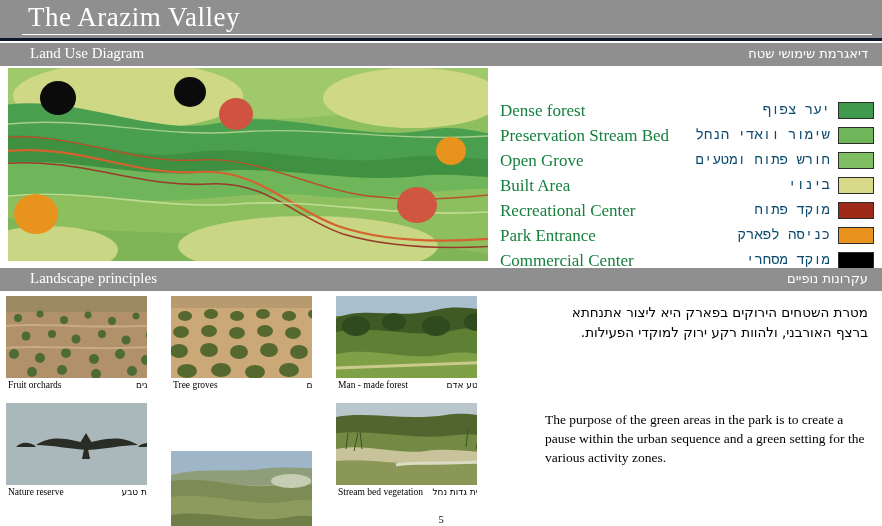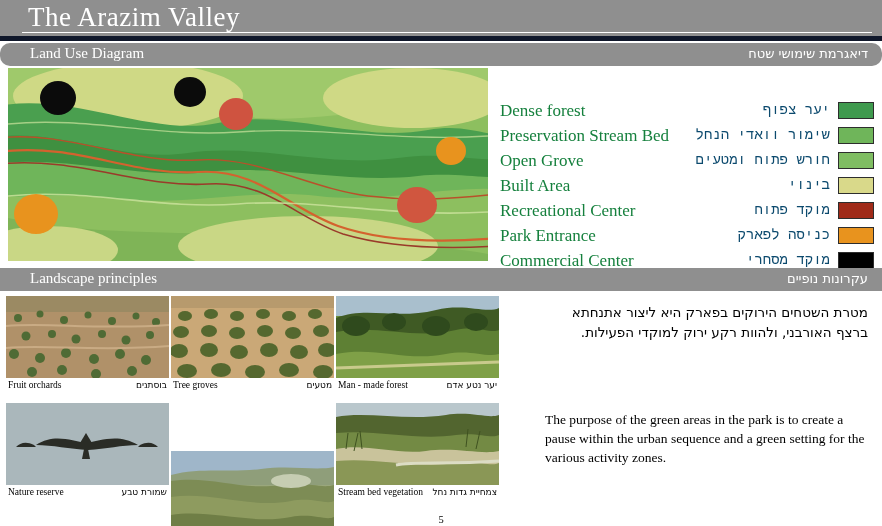--- a/index.html
+++ b/index.html
@@ -21,21 +21,21 @@
     background: #ffffff;
     box-sizing: border-box;
   }
 
   
   .title-bar {
     position: absolute;
     left: 0; top: 0;
     width: 882px; height: 41px;
     background: #8f8f8f;
-    border-bottom: 5px solid #0f172a;
+    border-bottom: 3px solid #0f172a;
     box-sizing: border-box;
   }
   .title-bar .rule {
     position: absolute;
     left: 22px; right: 10px; bottom: 3px;
     height: 1px;
     background: #ffffff;
   }
   .title-en {
     position: absolute;
@@ -74,21 +74,21 @@
   }
   .section-bar .sec-he {
     position: absolute;
     right: 14px; top: 3px;
     font-size: 13px;
     color: #ffffff;
     font-family: "DejaVu Sans", sans-serif;
     direction: rtl;
     white-space: nowrap;
   }
-  #bar-landuse { top: 43px; border-radius: 10px; }
+  #bar-landuse { top: 43px; }
   #bar-landscape { top: 268px; }
 
   
   .diagram-wrap {
     position: absolute;
     left: 8px; top: 68px;
     width: 480px; height: 193px;
     overflow: hidden;
     background: #8fbf5a;
   }
@@ -130,21 +130,21 @@
   }
 
   
   .photo-grid {
     position: absolute;
     left: 6px; top: 296px;
     width: 522px;
   }
   .photo-cell {
     position: absolute;
-    width: 163px;
+    width: 141px;
     height: 103px;
     overflow: hidden;
   }
   .photo-cell .ph {
     width: 163px; height: 82px;
     display: block;
   }
   .cap {
     position: relative;
     height: 20px;

